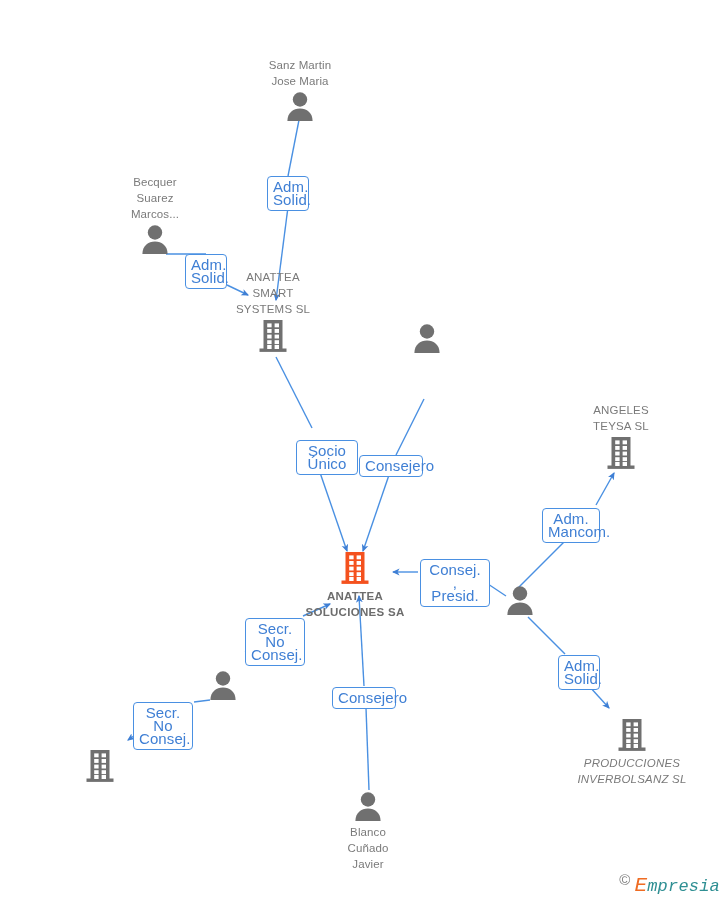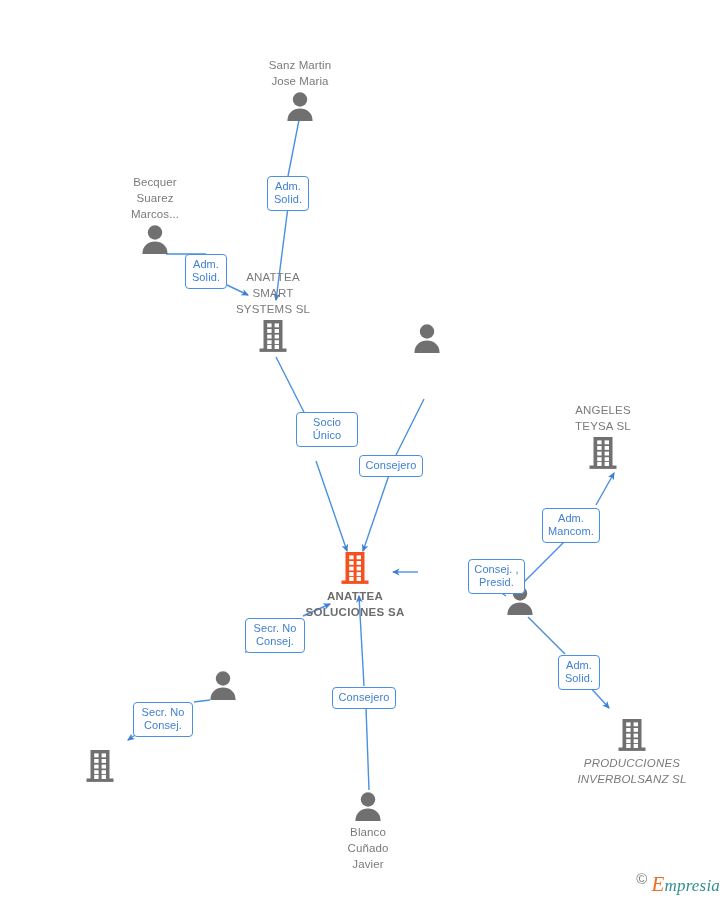--- a/index.html
+++ b/index.html
@@ -57,21 +57,21 @@
   .node.above .glyph { margin-top: 2px; }
 
   
   .rel {
     position: absolute;
     box-sizing: border-box;
     border: 1px solid #4a90e2;
     border-radius: 4px;
     background: #ffffff;
     color: #3f7fd4;
-    font-size: 11px;
+    font-size: 15px;
     line-height: 13px;
     text-align: center;
     padding: 3px 5px 4px 5px;
     white-space: pre-line;
     z-index: 5;
     letter-spacing: .1px;
   }
 
   
   #watermark {
@@ -81,21 +81,21 @@
     display: flex;
     align-items: center;
     gap: 4px;
     z-index: 8;
   }
   #watermark .cmark {
     font-size: 15px;
     color: #7f7f7f;
   }
   #watermark .wname {
-    font-family: Liberation Serif, serif;
+    font-family: Liberation Mono, monospace;
     font-style: italic;
     font-size: 17px;
     color: #2f8f93;
     letter-spacing: .2px;
     margin-top: 13px;
   }
   #watermark .wname .lead {
     color: #ef6c23;
     font-size: 21px;
   }
@@ -179,21 +179,21 @@
             <rect x="9.2" y="26.0" width="4.4" height="4.0" fill="#ffffff"></rect>
             <rect x="16.6" y="26.0" width="4.4" height="4.0" fill="#ffffff"></rect>
           </svg></span>
       </div>
       <div class="node person above" style="left: 427px; top: 321px;">
         <span class="glyph"><svg width="32" height="30" viewBox="0 0 32 30" xmlns="http://www.w3.org/2000/svg">
             <circle cx="16" cy="8.5" r="7.2" fill="#707070"></circle>
             <path d="M3.4 30 C3.4 21.6 9.2 17.4 16 17.4 C22.8 17.4 28.6 21.6 28.6 30 Z" fill="#707070"></path>
           </svg></span>
       </div>
-      <div class="node company above" style="left: 603px; top: 402px; text-align: center;">
+      <div class="node company above" style="left: 621px; top: 402px; text-align: center;">
         <div class="caption">ANGELES
 TEYSA SL</div>
         <span class="glyph"><svg width="30" height="34" viewBox="0 0 30 34" xmlns="http://www.w3.org/2000/svg">
             <rect x="5.5" y="1" width="19" height="29" fill="#707070"></rect>
             <rect x="1.5" y="29.5" width="27" height="3.4" fill="#707070"></rect>
             <rect x="9.2" y="4.4" width="4.4" height="3.9" fill="#ffffff"></rect>
             <rect x="16.6" y="4.4" width="4.4" height="3.9" fill="#ffffff"></rect>
             <rect x="9.2" y="10" width="4.4" height="3.9" fill="#ffffff"></rect>
             <rect x="16.6" y="10" width="4.4" height="3.9" fill="#ffffff"></rect>
             <rect x="9.2" y="15.6" width="4.4" height="3.9" fill="#ffffff"></rect>
@@ -276,26 +276,26 @@
         <div class="caption">Blanco
 Cuñado
 Javier</div>
       </div>
     </div>
   <div id="rel-layer">
       <div class="rel" style="left: 267px; top: 176px; width: 42px;">Adm.
 Solid.</div>
       <div class="rel" style="left: 185px; top: 254px; width: 42px;">Adm.
 Solid.</div>
-      <div class="rel" style="left: 296px; top: 412px; width: 62px;">Socio
+      <div class="rel" style="left: 296px; top: 440px; width: 62px;">Socio
 Único</div>
       <div class="rel" style="left: 359px; top: 455px; width: 64px;">Consejero</div>
       <div class="rel" style="left: 542px; top: 508px; width: 58px;">Adm.
 Mancom.</div>
-      <div class="rel" style="left: 420px; top: 559px; width: 57px; margin-left: 48px;">Consej. ,
+      <div class="rel" style="left: 420px; top: 559px; width: 70px;">Consej. ,
 Presid.</div>
       <div class="rel" style="left: 245px; top: 618px; width: 60px;">Secr.  No
 Consej.</div>
       <div class="rel" style="left: 558px; top: 655px; width: 42px;">Adm.
 Solid.</div>
       <div class="rel" style="left: 332px; top: 687px; width: 64px;">Consejero</div>
       <div class="rel" style="left: 133px; top: 702px; width: 60px;">Secr.  No
 Consej.</div>
     </div>
 

